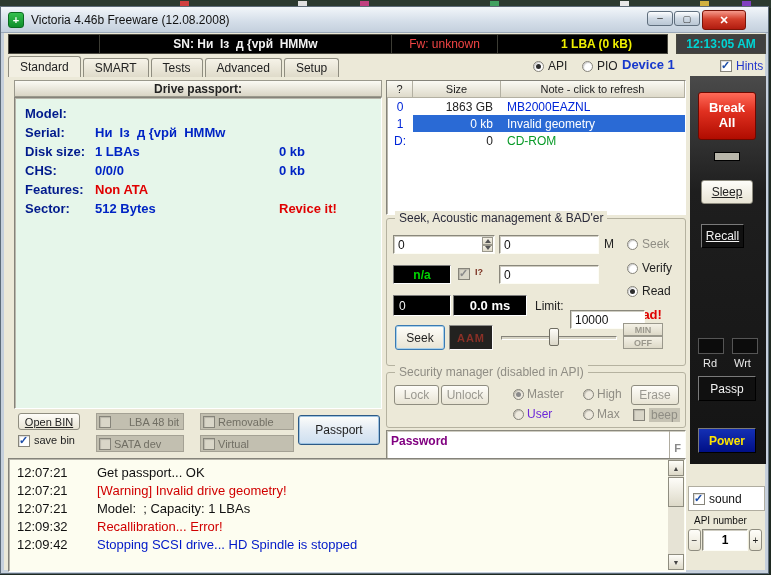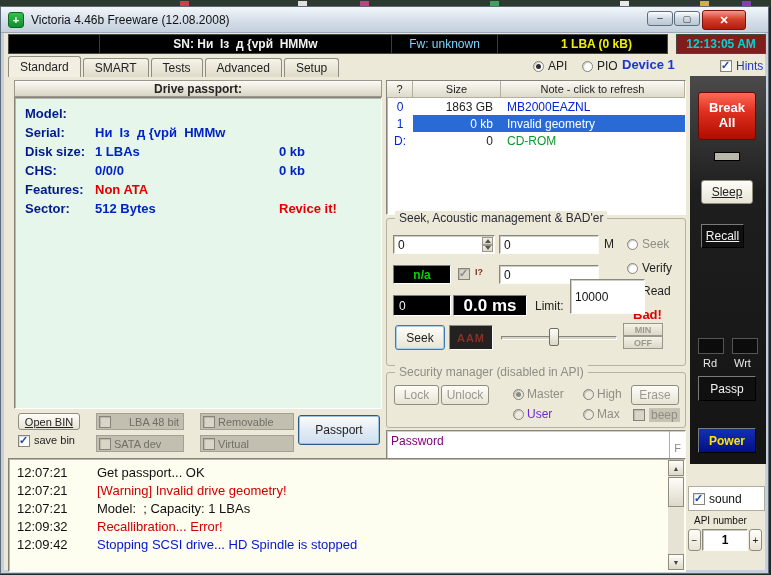--- a/index.html
+++ b/index.html
@@ -21,23 +21,23 @@
     background:linear-gradient(#fdfeff,#cfd9e4 50%,#bac7d4);color:#333;font-size:10px;text-align:center;}
   #btn-min{left:646px;top:4px;width:26px;height:15px;line-height:12px;}
   #btn-max{left:673px;top:4px;width:26px;height:15px;line-height:14px;font-size:9px;}
   #btn-close{left:701px;top:3px;width:44px;height:20px;line-height:18px;
     background:linear-gradient(#f59a8c,#d4402c 45%,#b01c10);color:#fff;font-size:11px;font-weight:bold;border:1px solid #7c1408;}
   
   #sbar{position:absolute;left:8px;top:28px;width:660px;height:20px;background:#000;border:1px solid #49483f;display:flex;align-items:stretch;}
   .sseg{display:flex;align-items:center;justify-content:center;white-space:pre;font-size:12px;font-weight:bold;border-left:1px solid #3c3c34;}
   .sseg:first-child{border-left:none;}
   .s-sn{color:#f2f2f2;width:292px;}
-  .s-fw{color:#7dd3fc;font-weight:normal;width:106px;}
+  .s-fw{color:#ef4444;font-weight:normal;width:106px;}
   .s-lba{color:#f0f000;flex:1;padding-left:28px;}
-  #clock{position:absolute;left:676px;top:28px;width:90px;height:20px;background:#7f1d1d;border:1px solid #49483f;
+  #clock{position:absolute;left:676px;top:28px;width:90px;height:20px;background:#404040;border:1px solid #49483f;
     color:#00d4d4;font-weight:bold;font-size:12px;display:flex;align-items:center;justify-content:center;}
   
   #tabs{position:absolute;left:8px;top:50px;height:21px;display:flex;}
   .tab{height:19px;margin-top:2px;padding:0 11px;background:linear-gradient(#f6f3e8,#dfdbca);
     border:1px solid #8f8d80;border-bottom:none;border-radius:3px 3px 0 0;font-size:12px;line-height:18px;color:#222;margin-right:2px;}
   .tab.active{height:21px;margin-top:0;background:#f2efe2;line-height:21px;z-index:2;}
   .lbl{position:absolute;font-size:12px;color:#222;white-space:pre;}
   
   .radio{position:absolute;width:11px;height:11px;border-radius:50%;background:#fff;border:1px solid #86847a;box-shadow:inset 1px 1px 1px rgba(0,0,0,.2);}
   .radio.on::after{content:"";position:absolute;left:2px;top:2px;width:5px;height:5px;border-radius:50%;background:#2d2d2d;}
@@ -75,21 +75,21 @@
   .tr{display:flex;height:17px;font-size:12px;align-items:center;}
   .td-q{width:26px;text-align:center;color:#0026d8;}
   .td-size{width:88px;text-align:right;padding-right:8px;color:#222;height:100%;display:flex;align-items:center;justify-content:flex-end;}
   .td-note{flex:1;padding-left:6px;height:100%;display:flex;align-items:center;}
   .tr.sel .td-size,.tr.sel .td-note{background:#2a6ad5;color:#fff;}
   .blue{color:#0026d8;}
   .green{color:#089a28;}
   
   .led-green{color:#00d400;font-weight:bold;font-size:12px;display:flex;align-items:center;justify-content:center;}
   .led-white{color:#f4f4f4;font-size:12px;display:flex;align-items:center;padding-left:5px;}
-  .led-ms{color:#fff;font-weight:bold;font-size:17px;display:flex;align-items:center;justify-content:center;}
+  .led-ms{color:#fff;font-weight:bold;font-size:13px;display:flex;align-items:center;justify-content:center;}
   .led-dim{color:#7a1008;font-weight:bold;font-size:11px;letter-spacing:1px;display:flex;align-items:center;justify-content:center;opacity:.85;}
   .field{position:absolute;font-size:12px;color:#111;padding-left:4px;display:flex;align-items:center;white-space:pre;}
   .spincol{position:absolute;right:1px;top:1px;bottom:1px;width:11px;display:flex;flex-direction:column;}
   .spincell{flex:1;background:linear-gradient(#f6f3e8,#ddd9c8);border:1px solid #9a988c;display:flex;align-items:center;justify-content:center;}
   .tri-up{width:0;height:0;border-left:3px solid transparent;border-right:3px solid transparent;border-bottom:4px solid #555;}
   .tri-dn{width:0;height:0;border-left:3px solid transparent;border-right:3px solid transparent;border-top:4px solid #555;}
   .slider-track{position:absolute;left:0;right:0;top:11px;height:4px;background:#d8d5c6;border:1px solid;border-color:#85837a #fff #fff #85837a;}
   .slider-thumb{position:absolute;top:3px;width:10px;height:18px;background:linear-gradient(#fefdf9,#dcd8c8);border:1px solid #6f6d62;border-radius:2px;}
   .minoff-cell{height:13px;background:linear-gradient(#f4f1e6,#ddd9c8);border:1px solid #9a988c;
     font-size:9px;font-weight:bold;color:#9a978c;display:flex;align-items:center;justify-content:center;}
@@ -262,21 +262,21 @@
       <div class="black-box led-green" style="position:absolute;left:6px;top:46px;width:58px;height:19px;">n/a</div>
       <span class="cb dis on" style="left:71px;top:49px;"></span>
       <span class="lbl" style="left:88px;top:48px;font-size:9px;color:#7a3020;font-weight:bold;">I?</span>
       <div class="sunken field" style="left:112px;top:46px;width:100px;height:19px;">
         <span>0</span>
       </div>
 
       <div class="black-box led-white" style="position:absolute;left:6px;top:76px;width:58px;height:21px;">0</div>
       <div class="black-box led-ms" style="position:absolute;left:66px;top:76px;width:74px;height:21px;">0.0 ms</div>
       <span class="lbl" style="left:148px;top:80px;">Limit:</span>
-      <div class="sunken field" style="left:183px;top:60px;width:75px;height:35px;">
+      <div class="sunken field" style="left:183px;top:91px;width:75px;height:19px;">
         <span>10000</span>
       </div>
 
       <div class="btn" style="left:8px;top:106px;width:50px;height:25px;border:1px solid #3a7ab2;box-shadow:inset 0 0 0 1px #a8d0ea;">Seek</div>
       <div class="black-box led-dim" style="position:absolute;left:62px;top:106px;width:44px;height:25px;">AAM</div>
       <div style="position:absolute;left:114px;top:106px;width:116px;height:25px;">
         <div class="slider-track"></div>
         <div class="slider-thumb" style="left:48px;"></div>
       </div>
       <div style="position:absolute;left:236px;top:104px;width:40px;height:28px;display:flex;flex-direction:column;">
@@ -295,21 +295,21 @@
       <span class="lbl" style="left:210px;top:14px;color:#8f8d84;">High</span>
       <div class="btn disabled" style="left:244px;top:12px;width:48px;height:20px;">Erase</div>
       <span class="radio dis" style="left:126px;top:36px;"></span>
       <span class="lbl" style="left:140px;top:34px;color:#6d28d9;">User</span>
       <span class="radio dis" style="left:196px;top:36px;"></span>
       <span class="lbl" style="left:210px;top:34px;color:#8f8d84;">Max</span>
       <span class="cb dis" style="left:246px;top:36px;"></span>
       <span class="lbl" style="left:262px;top:35px;color:#8f8d84;background:#c6c3b4;padding:0 2px;">beep</span>
     </div>
 
-    <div class="sunken" style="position:absolute;left:386px;top:424px;width:300px;height:36px;">
+    <div class="sunken" style="position:absolute;left:386px;top:424px;width:300px;height:36px;font-weight:bold;">
       <span style="position:absolute;left:4px;top:3px;font-size:12px;color:#800080;">Password</span>
       <span style="position:absolute;right:0;top:0;width:16px;height:100%;border-left:1px solid #b0aca0;color:#8a8a8a;font-size:11px;display:flex;align-items:center;justify-content:center;">F</span>
     </div>
 
     <div id="sidebar">
       <div id="b-break">
           <span>Break All</span>
         </div>
       <div style="position:absolute;left:24px;top:76px;width:26px;height:9px;background:#b9b6aa;border:1px solid #000;"></div>
       <div class="btn" style="left:11px;top:104px;width:52px;height:24px;text-decoration:underline;">Sleep</div>

